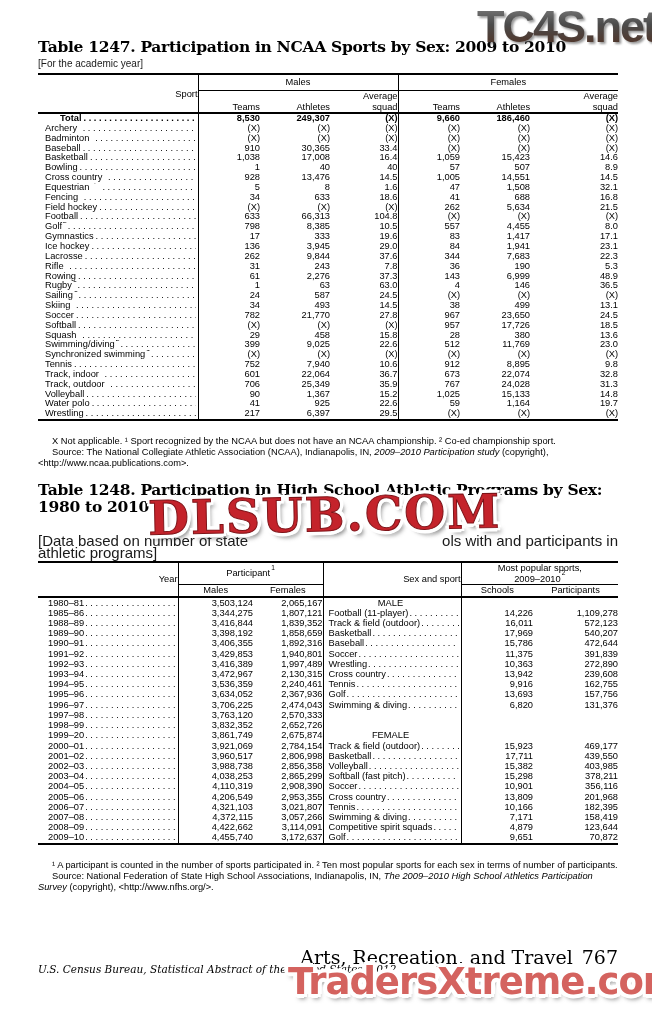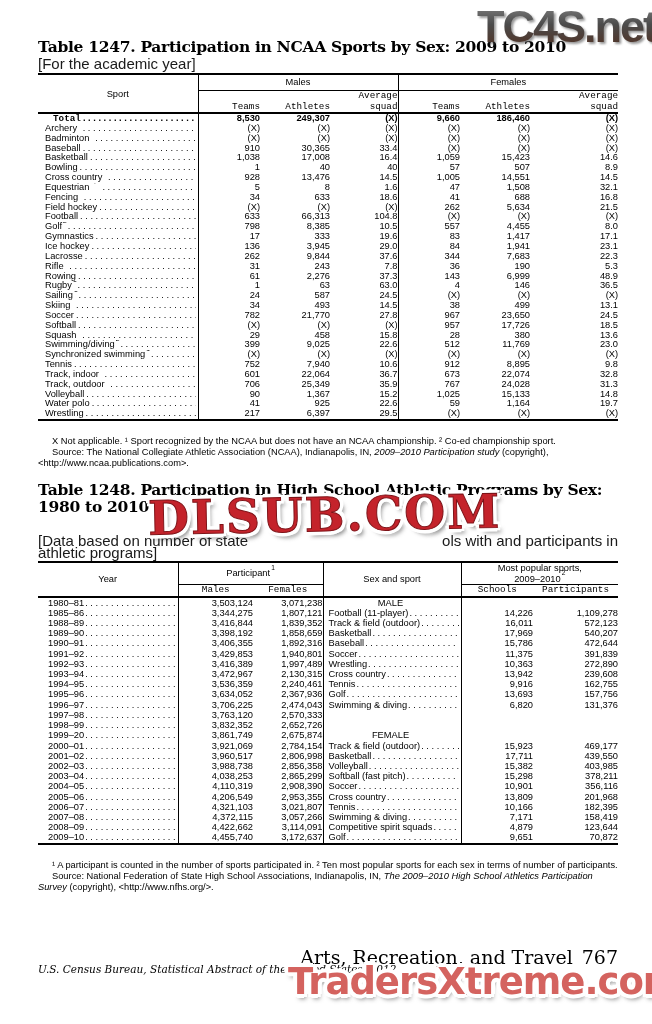--- a/index.html
+++ b/index.html
@@ -1,52 +1,52 @@
 <!DOCTYPE html>
 <html><head>
 <meta charset="utf-8">
 <style>
   html,body{margin:0;padding:0;}
   body{width:652px;height:1024px;background:#fff;color:#1a1a1a;overflow:hidden;position:relative;
        font-family:"Liberation Sans",sans-serif;-webkit-font-smoothing:antialiased;}
   .page{padding:38px 34px 0 38px;width:580px;position:relative;}
 
   .tbl-title{font-family:"DejaVu Serif",serif;font-weight:bold;font-size:15.5px;line-height:17px;letter-spacing:-0.3px;color:#000;}
-  .bracket{font-size:15px;line-height:11px;margin:3px 0 4px 0;}
+  .bracket{font-size:10px;line-height:11px;margin:3px 0 4px 0;}
 
   table.t{border-collapse:collapse;table-layout:fixed;width:580px;
           border-top:2px solid #000;border-bottom:2px solid #000;font-size:9.3px;color:#000;}
   .t th{font-weight:normal;padding:0;font-size:9.3px;}
   .t td{padding:0;}
   .vl{border-left:1px solid #000;}
   .grp{border-bottom:1px solid #000;text-align:center;line-height:15px;}
   thead{border-bottom:2px solid #000;}
-  th.rowspan-h{vertical-align:middle;text-align:center;}
-  .sub{vertical-align:bottom;line-height:10.5px;padding-bottom:2px;font-family:Liberation Mono, monospace;}
+  th.rowspan-h{vertical-align:middle;text-align:right;}
+  .sub{vertical-align:bottom;line-height:10.5px;padding-bottom:2px;}
   .num{text-align:right;}
   .ctr{text-align:center;}
 
   
   .c-mt{padding-right:8px;} .c-ma{padding-right:3px;} .c-ms{padding-right:4px;}
   .c-ft{padding-right:4px;} .c-fa{padding-right:3px;} .c-fs{padding-right:6px;}
   
   .c-m{padding-right:4px;} .c-f{padding-right:5px;} .c-sch{padding-right:9px;} .c-par{padding-right:6px;}
 
   .t1247 td{height:9.85px;line-height:9.85px;}
   .t1248 td{height:10.2px;line-height:10.2px;}
 
   .lw{display:flex;align-items:baseline;overflow:hidden;}
   .lt{white-space:nowrap;}
   .dots{flex:1 1 auto;overflow:hidden;white-space:nowrap;margin:0 2px 0 1px;}
   .dots::before{content:". . . . . . . . . . . . . . . . . . . . . . . . . . . . . . . . . . . . . . . . . . . . . . . . . . . . . . . . . . . .";}
   sup.fnm{font-size:6.6px;line-height:0;position:relative;top:-2.5px;margin-left:1px;}
 
   .sport-cell .lw{padding-left:7px;}
   .kind-total{font-weight:bold;}
-  .kind-total .lt{margin-left:8px;font-family:Liberation Mono, monospace;}
+  .kind-total .lt{margin-left:15px;}
   .year-cell .lw{padding-left:10px;}
   .sex-cell .lw{padding-left:5px;}
   .kind-section .sex-cell .lw{justify-content:center;padding-left:0;}
   .kind-section .sex-cell .dots::before,.kind-blank .sex-cell .dots::before{content:none;}
   .kind-section .sex-cell .dots,.kind-blank .sex-cell .dots{flex:0 0 0;}
 
   .fnblock{font-size:9.3px;line-height:11px;margin-top:15px;color:#000;}
   .fnblock p{margin:0;text-indent:14px;}
 
   .t1248-title{margin-top:12px;}
@@ -635,21 +635,21 @@
     <tbody>
 
         <tr class="kind-section">
           <td class="year-cell">
             <div class="lw">
               <span class="lt">1980–81</span>
               <span class="dots"></span>
             </div>
           </td>
           <td class="num vl c-m">3,503,124</td>
-          <td class="num c-f">3,071,238</td>
+          <td class="num c-f">2,065,167</td>
           <td class="sex-cell vl">
             <div class="lw">
               <span class="lt">MALE</span>
               <span class="dots"></span>
             </div>
           </td>
           <td class="num vl c-sch"></td>
           <td class="num c-par"></td>
         </tr>
 

